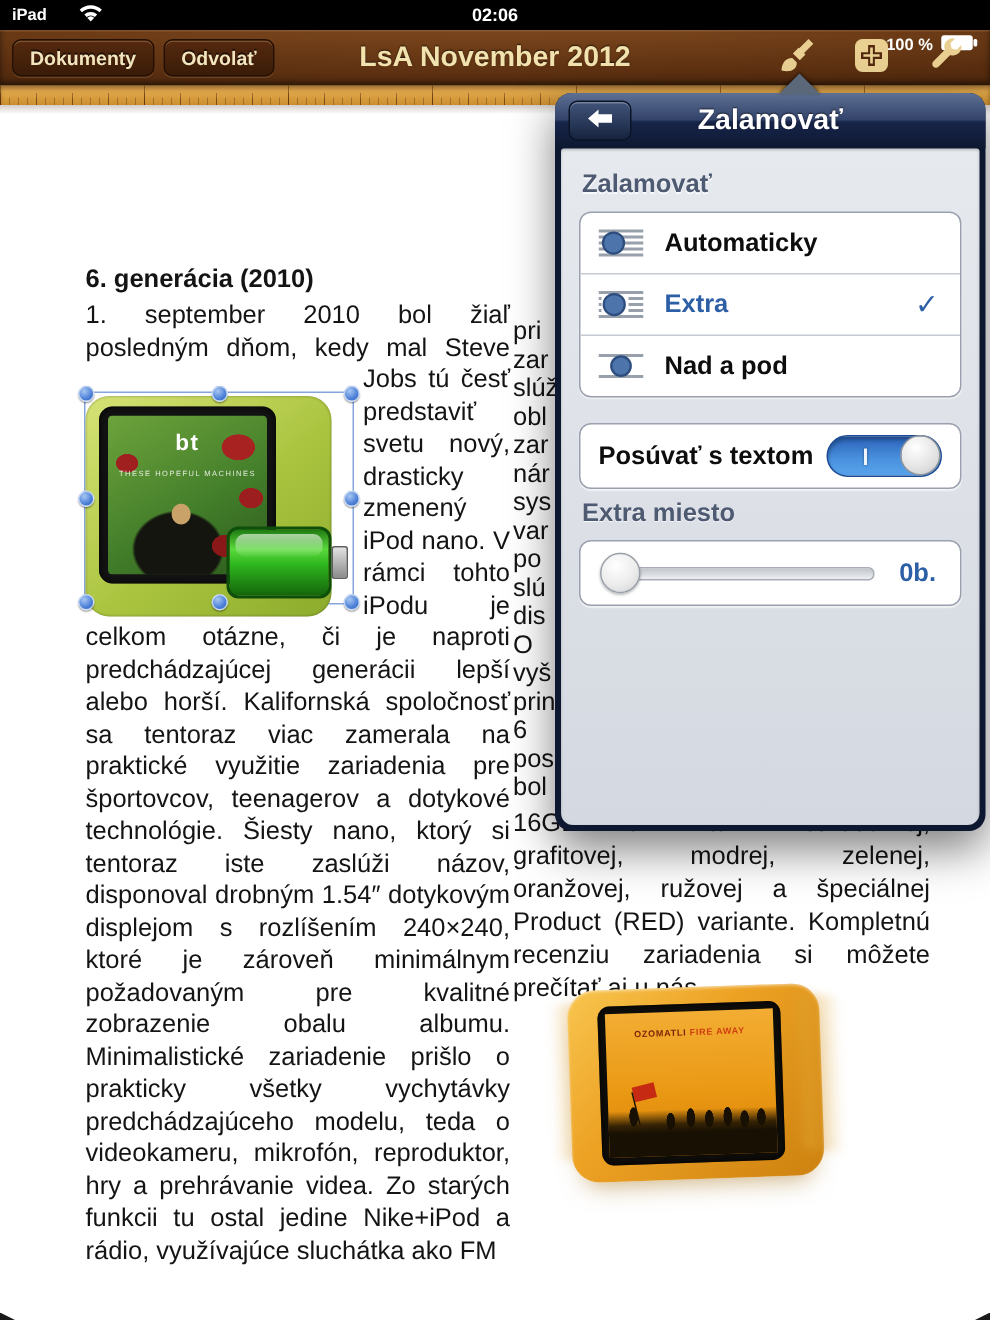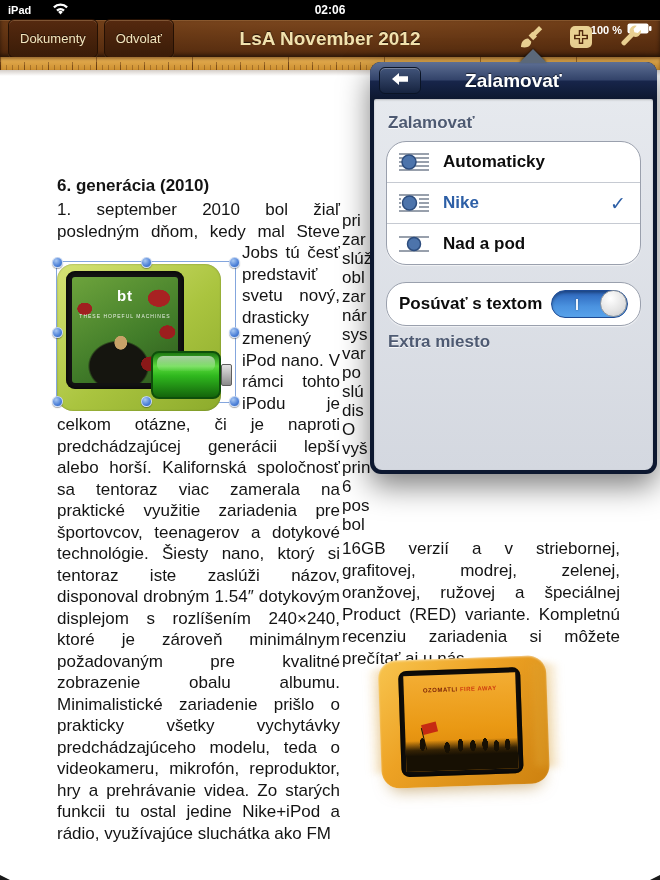--- a/index.html
+++ b/index.html
@@ -12,22 +12,22 @@
     display:flex;align-items:center;padding:0 8px;box-sizing:border-box;font-size:11px;font-weight:bold;}
   .sb-left{display:flex;align-items:center;gap:21px;z-index:2;}
   .sb-time{position:absolute;left:0;right:0;text-align:center;font-size:12px;}
   .sb-right{margin-left:auto;display:flex;align-items:center;gap:5px;z-index:2;margin-top:39px;}
 
   
   .toolbar{position:absolute;top:20px;left:0;right:0;height:37px;
     background:radial-gradient(140% 200% at 50% -40%,#8a5226 0%,#6d3c17 38%,#532a0e 72%,#3d1e08 100%);
     box-shadow:inset 0 1px 0 rgba(255,205,140,.18), inset 0 -2px 4px rgba(0,0,0,.55);
     display:flex;align-items:center;padding:0 8px;gap:6px;box-sizing:border-box;}
-  .tb-btn{appearance:none;height:39px;padding:0 11px;border-radius:6px;border:1px solid #241003;
-    background:linear-gradient(#55290f,#3a1c08);color:#f3e5bd;font-weight:normal;font-size:13px;
+  .tb-btn{appearance:none;height:25px;padding:0 11px;border-radius:6px;border:1px solid #241003;
+    background:linear-gradient(#55290f,#3a1c08);color:#f3e5bd;font-weight:bold;font-size:13px;
     text-shadow:0 -1px 0 rgba(0,0,0,.6);font-family:inherit;
     box-shadow:inset 0 1px 0 rgba(255,215,160,.25),0 1px 0 rgba(255,235,200,.12);}
   .tb-title{position:absolute;left:0;right:0;text-align:center;color:#f2e2ae;font-size:19px;font-weight:bold;
     text-shadow:0 -1px 1px rgba(0,0,0,.7);pointer-events:none;}
   .tb-icons{margin-left:auto;display:flex;gap:24px;align-items:center;padding-right:8px;z-index:2;}
   .tb-icon{appearance:none;background:none;border:none;padding:0;width:26px;height:26px;display:flex;
     align-items:center;justify-content:center;}
 
   
   .ruler{position:absolute;top:57px;left:0;right:0;height:13px;
@@ -115,35 +115,35 @@
   .no-flag{position:absolute;left:15%;top:50%;width:15px;height:10px;background:#c62a12;transform:rotate(-12deg);}
   .no-flag::after{content:"";position:absolute;left:-1px;top:3px;width:1px;height:22px;background:#1a1206;}
   .no-title{position:absolute;top:12px;left:0;right:0;text-align:center;font-size:6px;font-weight:bold;
     letter-spacing:.5px;color:#7d2508;}
   .no-title .alb{color:#cf3e10;}
 
   
   .pop-arrow{position:absolute;left:519px;top:49px;width:0;height:0;z-index:60;
     border-left:14px solid transparent;border-right:14px solid transparent;border-bottom:14px solid #5b6879;
     filter:drop-shadow(0 -1px 1px rgba(0,0,0,.5));}
-  .popover{position:absolute;left:370px;top:62px;width:287px;height:412px;background:#0d1830;
+  .popover{position:absolute;left:370px;top:62px;width:287px;height:492px;background:#0d1830;
     border-radius:11px;box-shadow:0 12px 30px rgba(0,0,0,.5);z-index:55;}
   .pop-header{position:absolute;top:0;left:0;right:0;height:37px;border-radius:11px 11px 0 0;
     background:linear-gradient(#5e7094 0%,#33436a 48%,#17254a 52%,#0d1830 100%);
     display:flex;align-items:center;justify-content:center;}
   .pop-title{color:#fff;font-size:19px;font-weight:bold;text-shadow:0 -1px 1px rgba(0,0,0,.6);}
   .back-btn{appearance:none;position:absolute;left:9px;top:5px;width:42px;height:27px;border-radius:6px;
     background:linear-gradient(#41547a,#16233f);border:1px solid #0a1426;
     box-shadow:inset 0 1px 0 rgba(255,255,255,.28);display:flex;align-items:center;justify-content:center;}
   .pop-body{position:absolute;top:37px;left:4px;right:4px;bottom:4px;border-radius:2px 2px 8px 8px;
     background:linear-gradient(#e6e9ee,#d4d8e0);padding:8px 12px;box-sizing:border-box;
     box-shadow:inset 0 1px 2px rgba(0,0,0,.22);}
   .sec-label{color:#4e5a72;font-size:17px;font-weight:bold;text-shadow:0 1px 0 rgba(255,255,255,.78);
     margin:6px 2px 8px;}
-  .group{background:#fff;border:1px solid #9aa0ad;border-radius:20px;overflow:hidden;
+  .group{background:#fff;border:1px solid #9aa0ad;border-radius:8px;overflow:hidden;
     box-shadow:0 1px 1px rgba(255,255,255,.6);text-align:right;}
   .opt-row{display:flex;align-items:center;height:40px;padding:0 12px;border-top:1px solid #c6cad2;gap:14px;}
   .opt-row:first-child{border-top:none;}
   .opt-label{font-size:17px;font-weight:bold;color:#0d0d0d;}
   .opt-label.sel{color:#2d5fa6;}
   .check{margin-left:auto;color:#2d5fa6;font-size:19px;font-weight:bold;padding-right:2px;}
   .group.mt{margin-top:17px;display:flex;align-items:center;height:44px;padding:0 12px;box-sizing:border-box;}
   .toggle{margin-left:auto;position:relative;width:77px;height:28px;border-radius:14px;box-sizing:border-box;
     background:linear-gradient(#2a62b8,#4b93e0 60%,#58a2ea);border:1px solid #1d4a94;
     box-shadow:inset 0 2px 3px rgba(0,0,0,.3);}
@@ -334,21 +334,21 @@
                   <rect x="20" y="6" width="10" height="2"></rect>
                 <rect y="10" width="2" height="2"></rect>
                   <rect x="20" y="10" width="10" height="2"></rect>
                 <rect y="14" width="2" height="2"></rect>
                   <rect x="20" y="14" width="10" height="2"></rect>
                 <rect y="18" width="30" height="2"></rect>
               </g>
               <circle cx="10.5" cy="11" r="7" fill="#4d74ab" stroke="#2d4d7e" stroke-width="1.5"></circle>
             </svg>
           </span>
-          <span class="opt-label sel">Nike</span>
+          <span class="opt-label sel">Extra</span>
           <span class="check">✓</span>
         </div>
         <div class="opt-row">
           <span class="opt-icon">
             <svg width="30" height="22" viewBox="0 0 30 22">
               <g fill="#98a0ac">
                 <rect y="3" width="30" height="2"></rect>
                   <rect y="17" width="30" height="2"></rect>
               </g>
               <circle cx="15" cy="11" r="6.5" fill="#4d74ab" stroke="#2d4d7e" stroke-width="1.5"></circle>
@@ -360,16 +360,22 @@
 
       <div class="group mt">
         <span class="opt-label">Posúvať s textom</span>
         <span class="toggle">
           <span class="tbar"></span>
           <span class="knob"></span>
         </span>
       </div>
 
       <div class="sec-label">Extra miesto</div>
+      <div class="group sl">
+        <span class="slider-track">
+          <span class="slider-thumb"></span>
+        </span>
+        <span class="slider-val">0b.</span>
+      </div>
     </div>
   </div>
 
 </div>
 
 </body></html>

